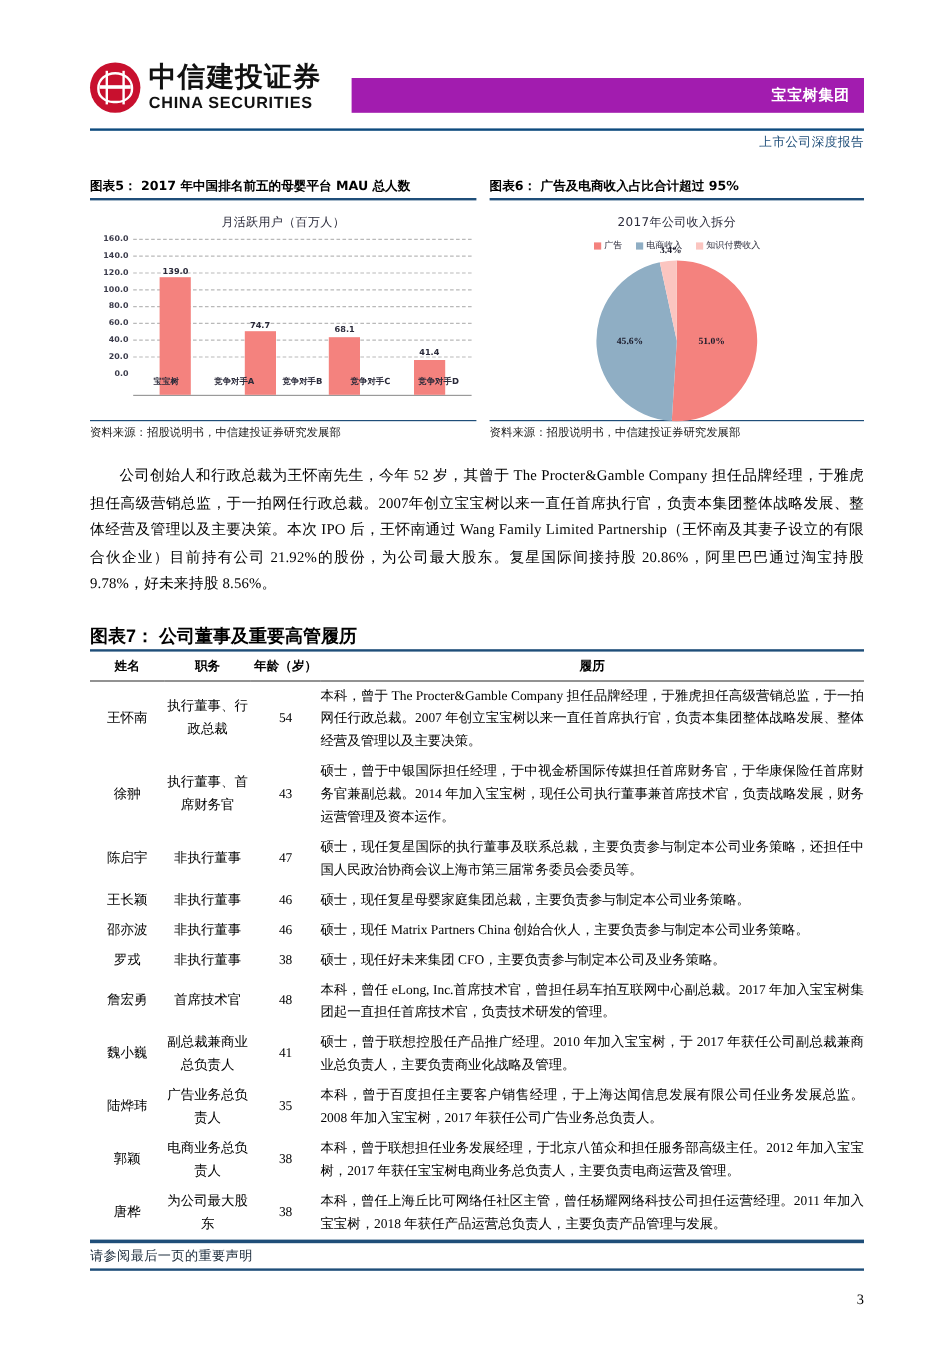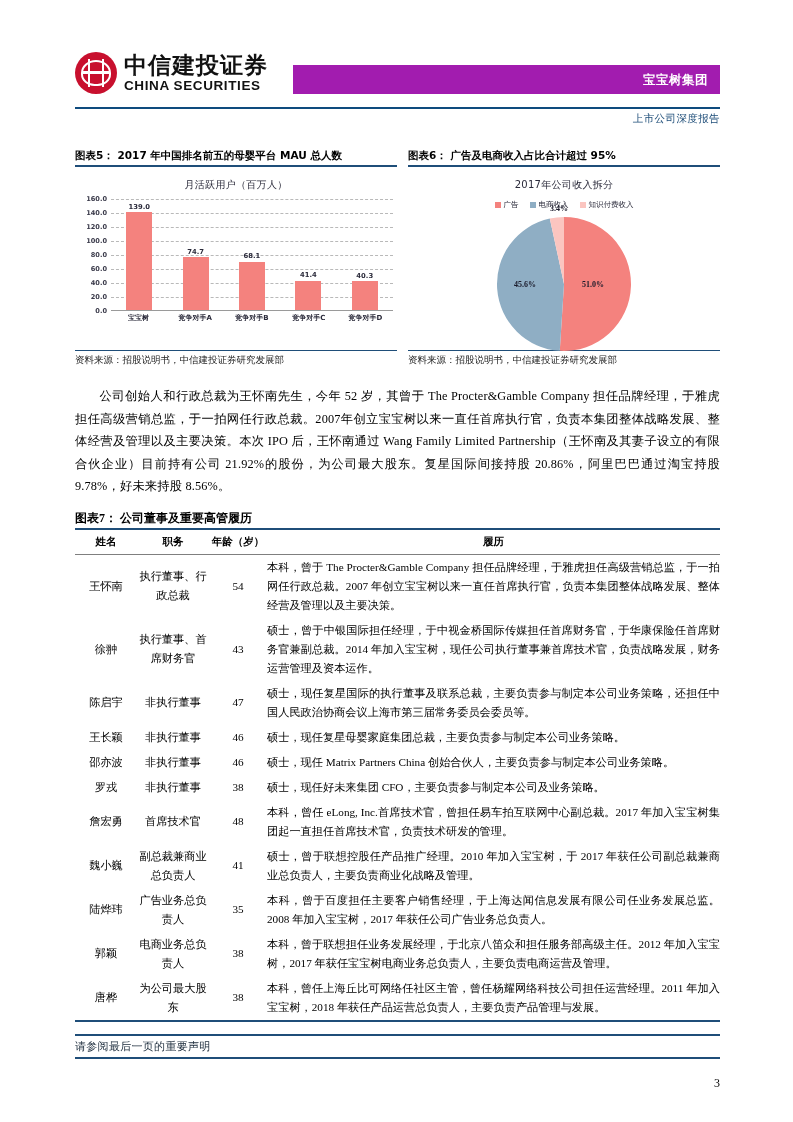--- a/index.html
+++ b/index.html
@@ -185,21 +185,21 @@
     font-size: 6.6px;
     font-weight: 700;
     color: #3a3a4a;
     transform: translateY(-50%);
     white-space: nowrap;
   }
   .grid-area {
     position: absolute;
     left: 36px; top: 0;
     right: 4px;
-    height: 112px;
+    height: 131px;
   }
   .gridline {
     position: absolute;
     left: 0; right: 0;
     height: 0;
     border-top: 1px dashed #b9b9b9;
   }
   .baseline {
     position: absolute;
     left: 0; right: 0;
@@ -301,25 +301,26 @@
     letter-spacing: 0.15px;
   }
 
   
   .tbl-exhibit {
     position: absolute;
     left: 75px; top: 511px;
     width: 645px;
   }
   .tbl-title {
-    font-family: Liberation Serif, serif;
-    font-size: 12px;
+    font-family: Liberation Sans, sans-serif;
+    font-size: 15px;
     font-weight: 700;
     color: #000;
     line-height: 14px;
+    margin-top: 13px;
   }
   .tbl-rule-top {
     height: 1.8px;
     background: #1F4E79;
     margin-top: 3px;
   }
   table.mgmt {
     width: 645px;
     border-collapse: collapse;
     table-layout: fixed;
@@ -458,24 +459,20 @@
                 <div class="bar-rect" style="height: 52.29px; background: rgb(244, 130, 126);"></div>
               </div>
               <div class="bar-col">
                 <div class="bar-val">68.1</div>
                 <div class="bar-rect" style="height: 47.67px; background: rgb(244, 130, 126);"></div>
               </div>
               <div class="bar-col">
                 <div class="bar-val">41.4</div>
                 <div class="bar-rect" style="height: 28.98px; background: rgb(244, 130, 126);"></div>
               </div>
-              <div class="bar-col">
-                <div class="bar-val">40.3</div>
-                <div class="bar-rect" style="height: 28.21px; background: rgb(244, 130, 126);"></div>
-              </div>
             </div>
         </div>
         <div class="bar-xlabels" id="bar-xaxis">
             <span>宝宝树</span>
             <span>竞争对手A</span>
             <span>竞争对手B</span>
             <span>竞争对手C</span>
             <span>竞争对手D</span>
           </div>
       </div>

